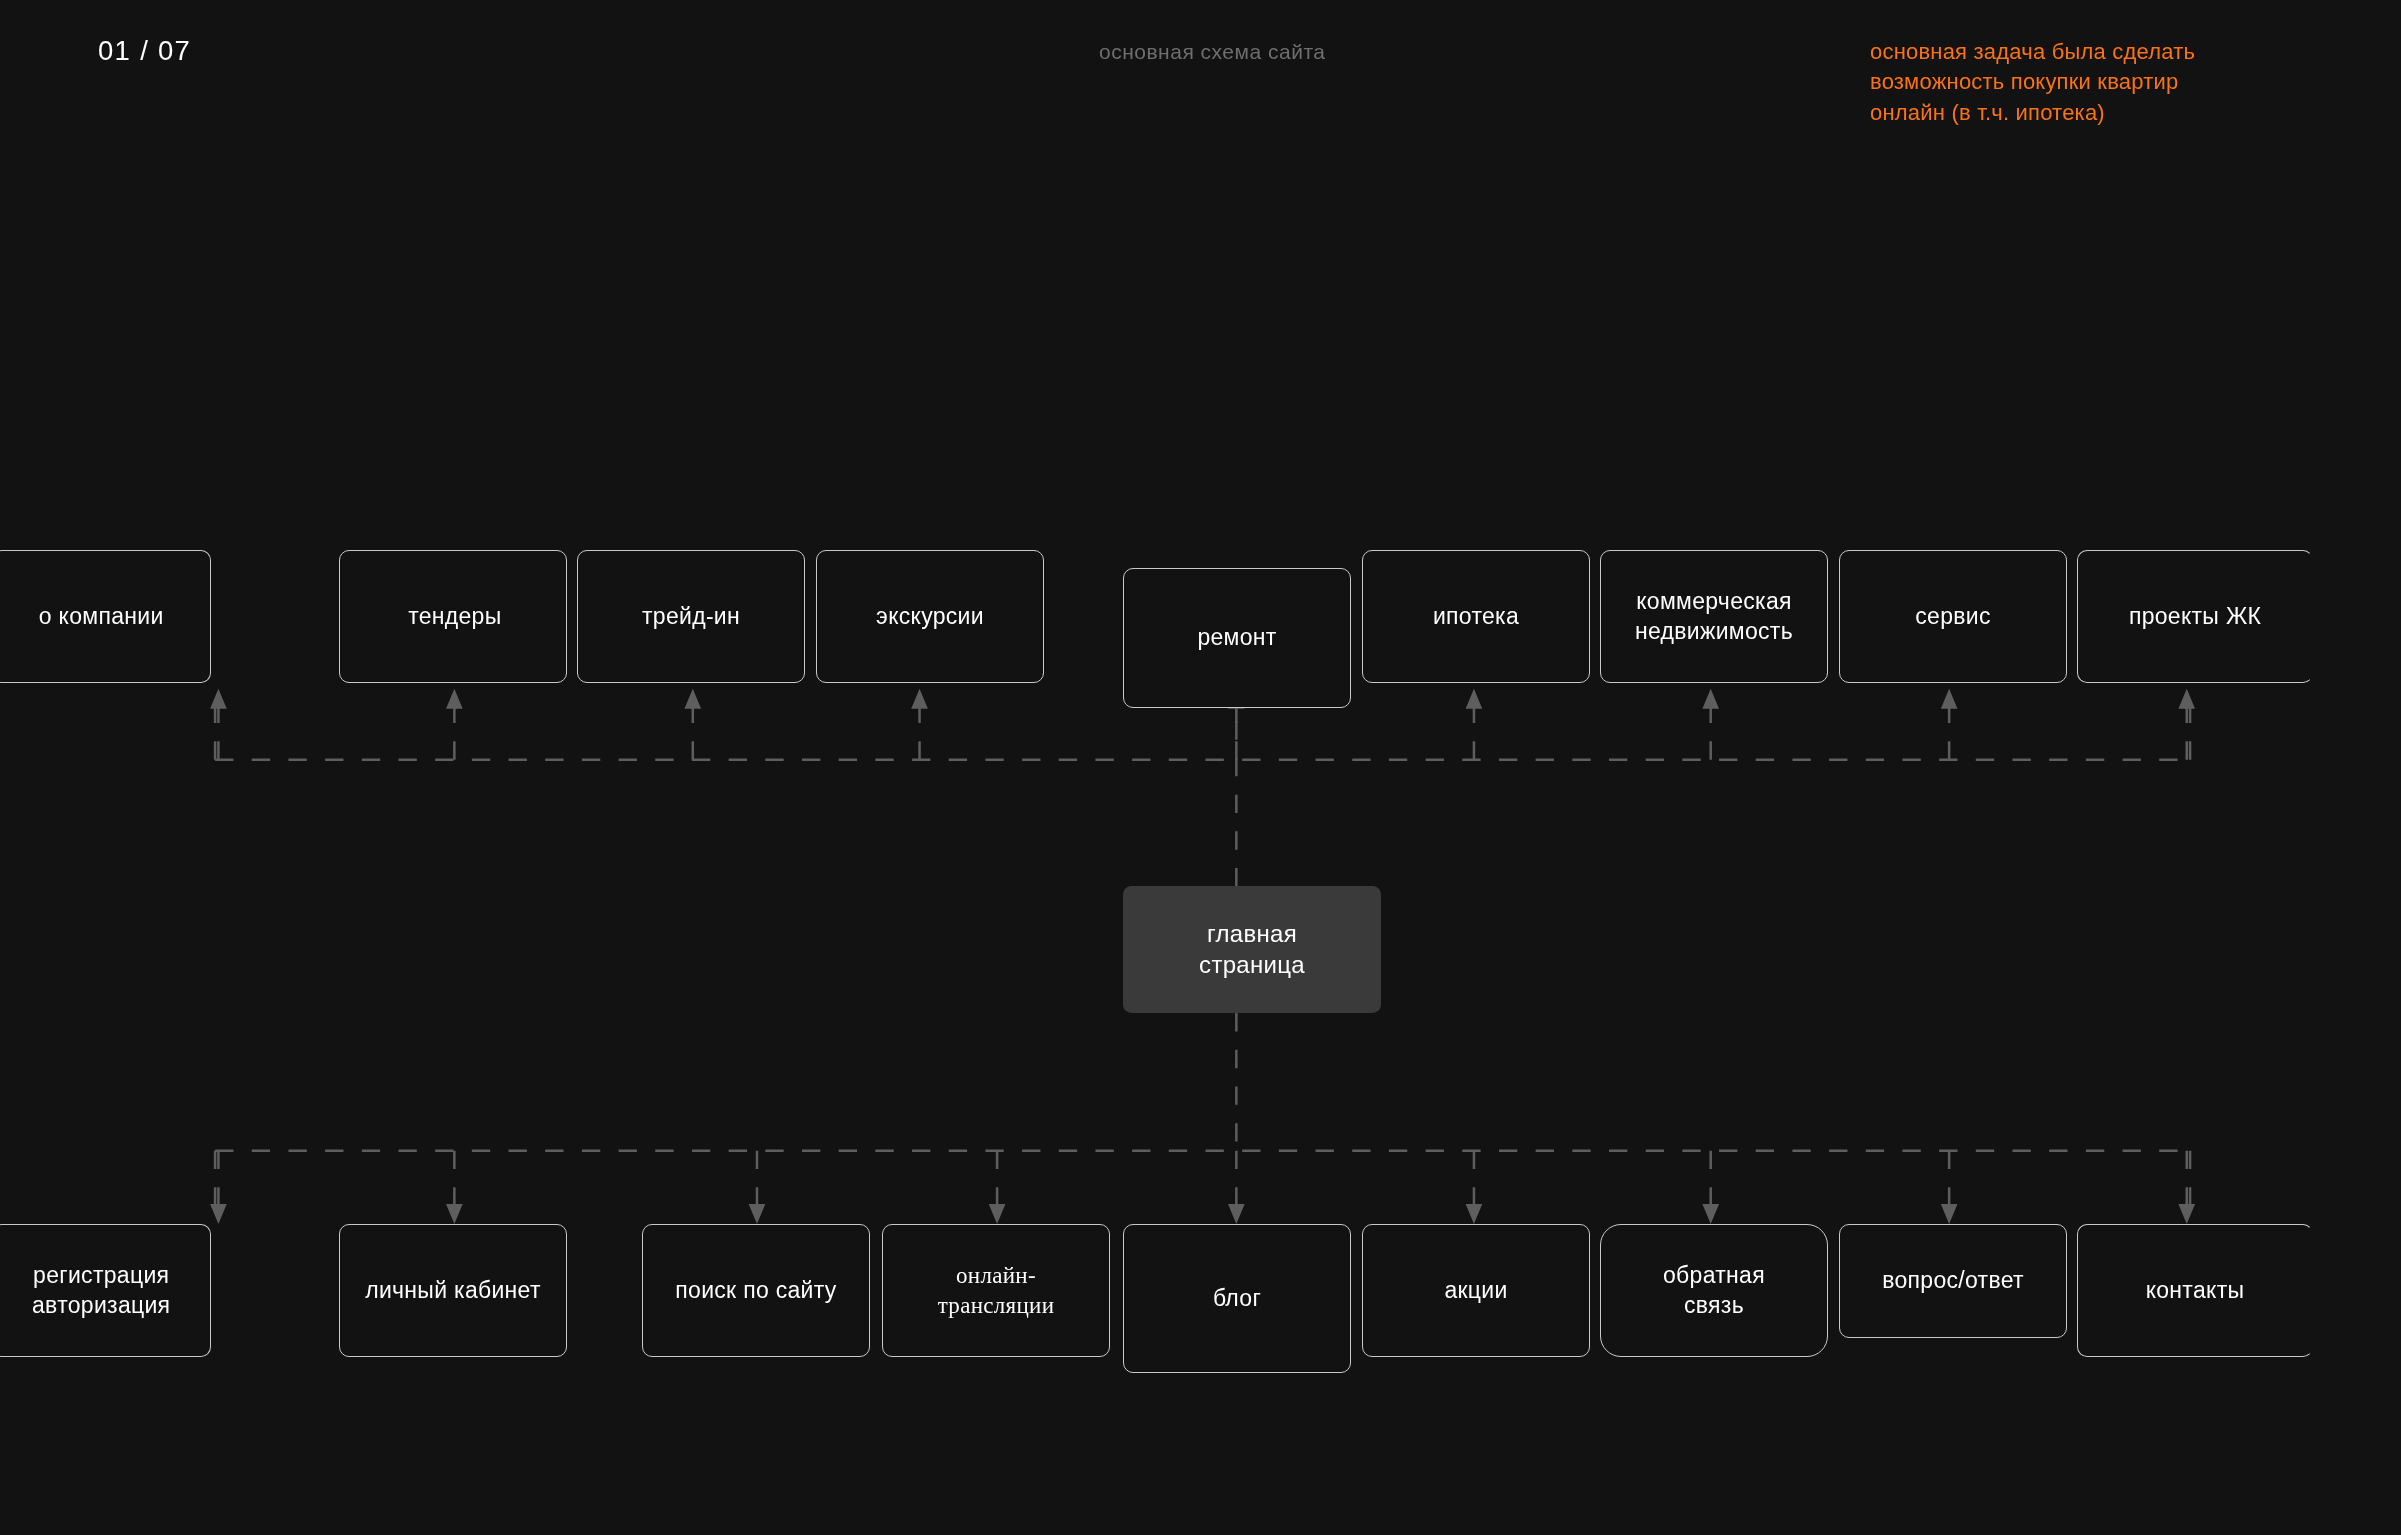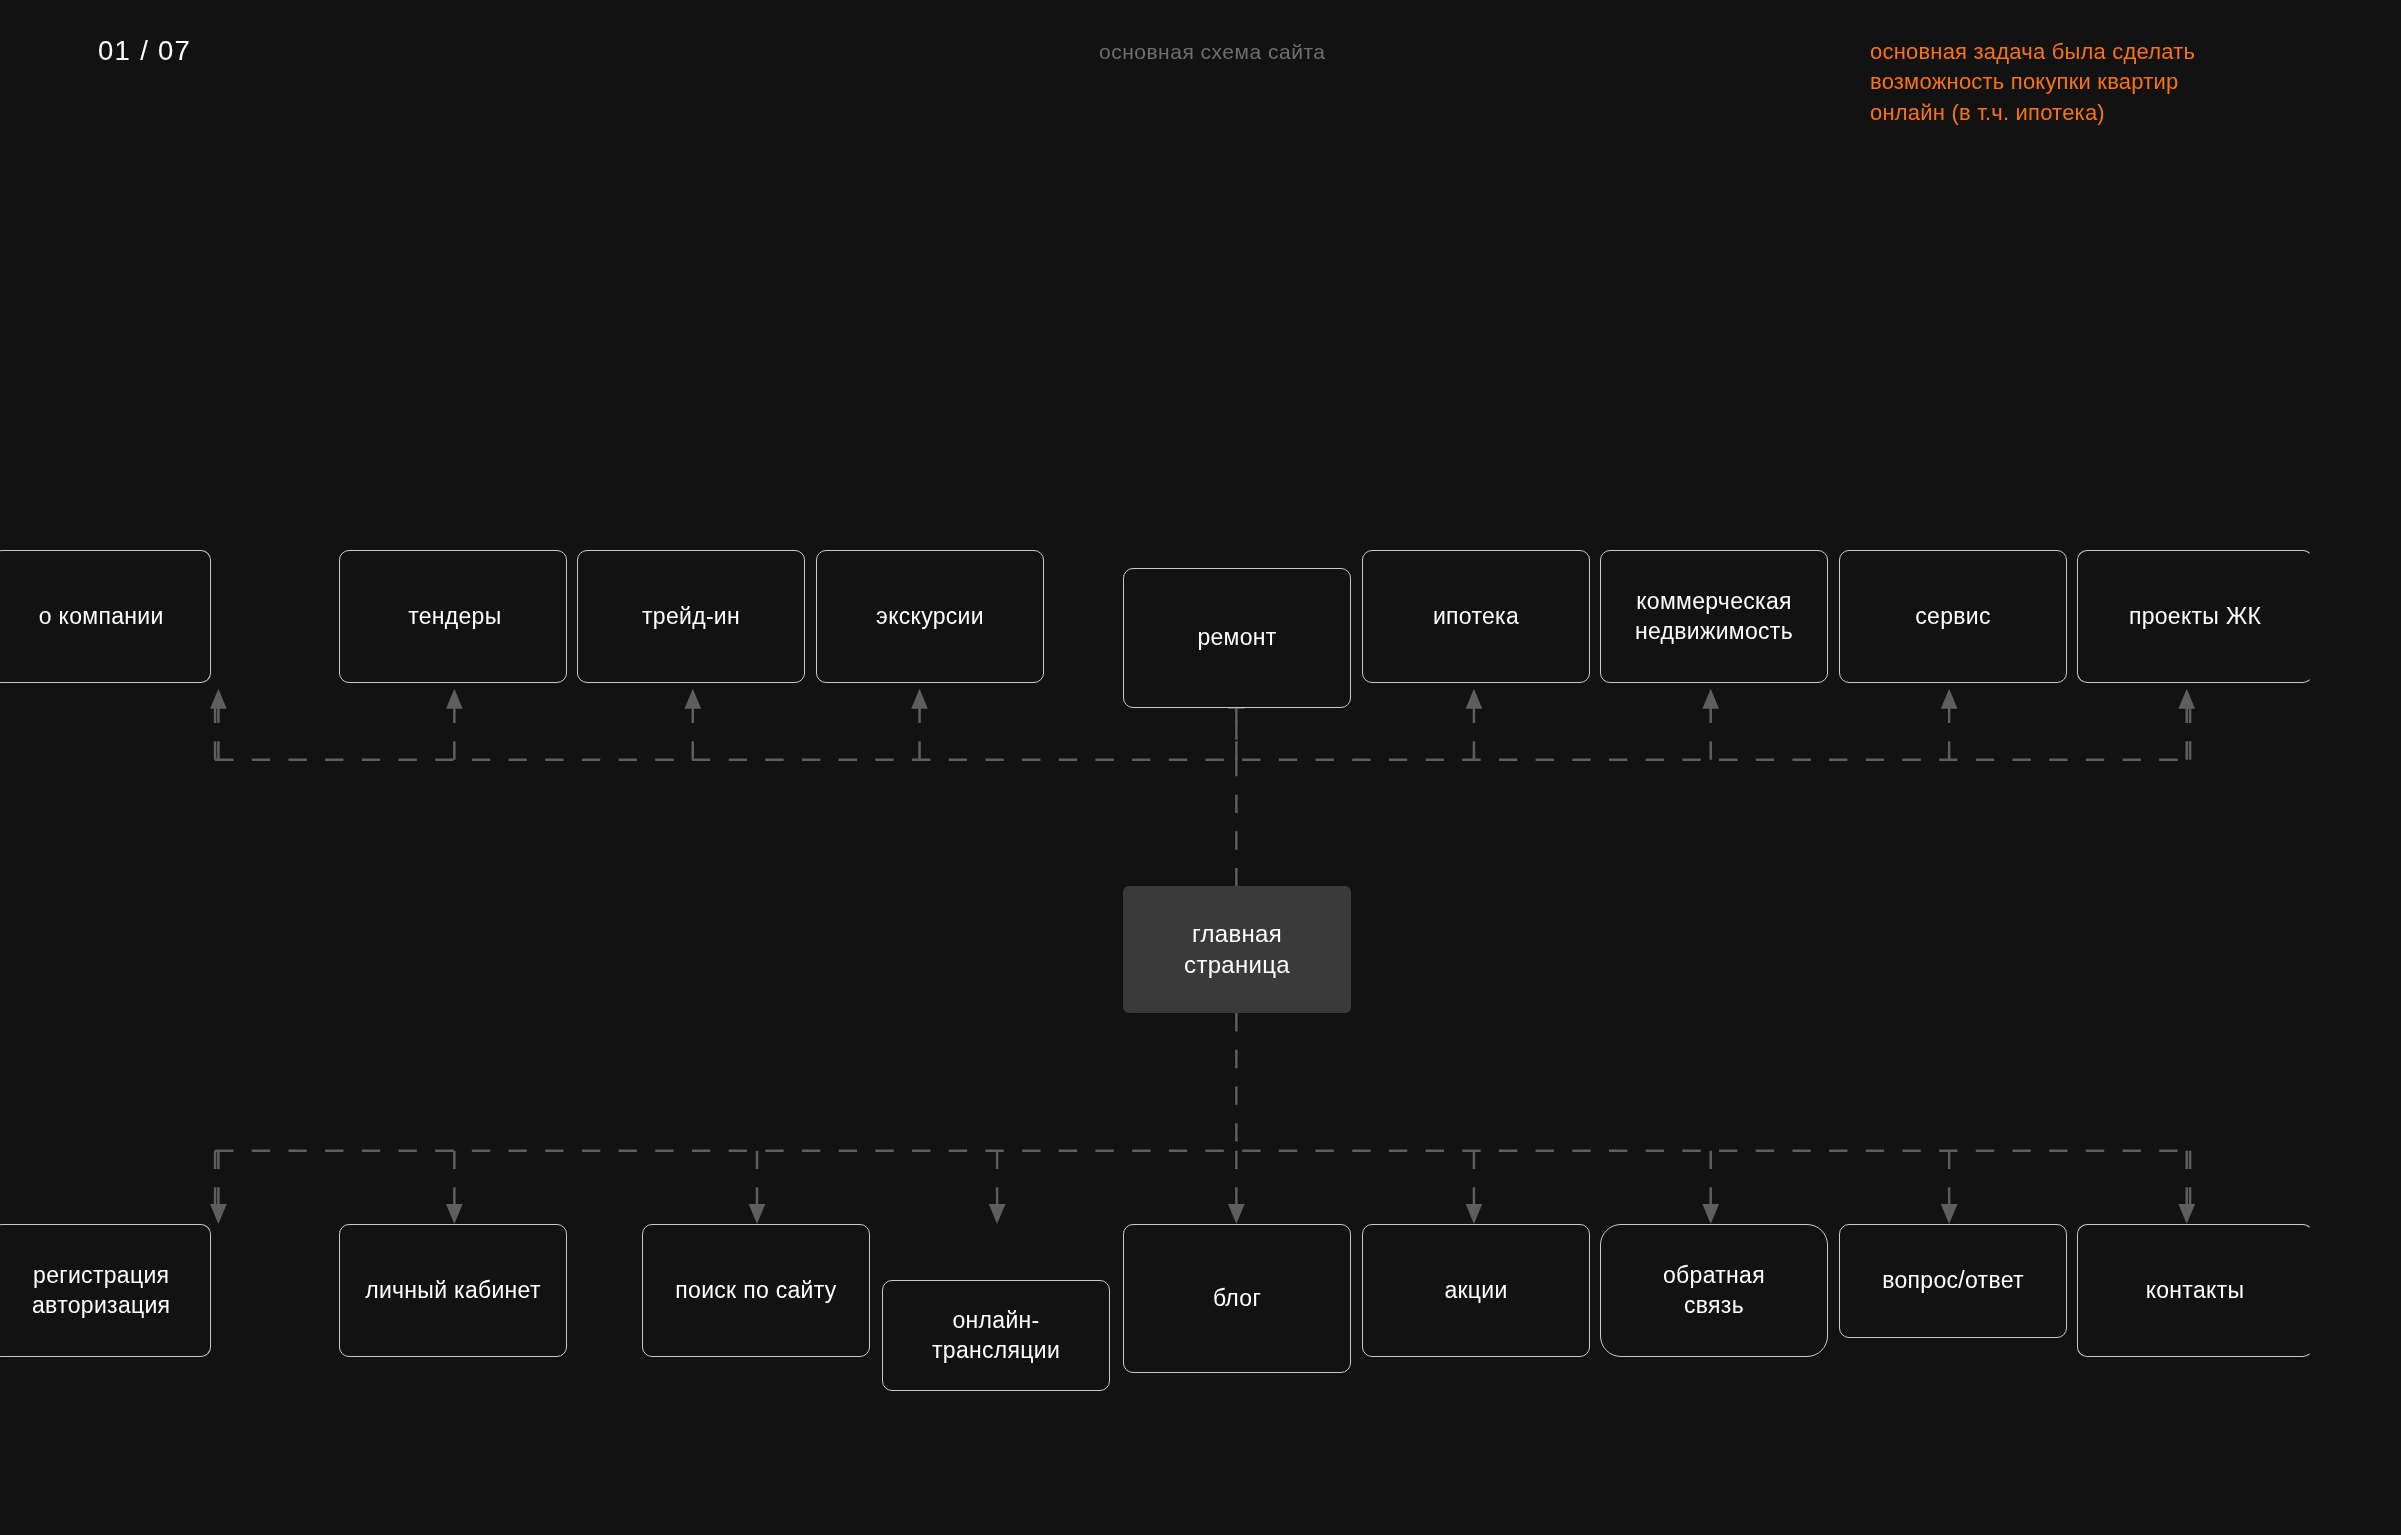--- a/index.html
+++ b/index.html
@@ -180,21 +180,21 @@
     <div>
         <span>сервис</span>
       </div>
   </div>
   <div class="node clip-right" style="left:2077px; top:550px; width:236px; height:133px;">
     <div>
         <span>проекты ЖК</span>
       </div>
   </div>
 
-  <div class="node main" style="left:1123px; top:886px; width:228px; height:127px;border-radius:6px;">
+  <div class="node main" style="left:1123px; top:886px; width:258px; height:127px;">
     <div>
       <span>главная</span>
       <span>страница</span>
     </div>
   </div>
 
   <div class="node clip-left" style="left:-8.3px; top:1224px; width:219px; height:133px;">
     <div>
       <span>регистрация</span>
       <span>авторизация</span>
@@ -203,21 +203,21 @@
   <div class="node" style="left:339px; top:1224px; width:228px; height:133px;">
     <div>
         <span>личный кабинет</span>
       </div>
   </div>
   <div class="node" style="left:642px; top:1224px; width:228px; height:133px;">
     <div>
         <span>поиск по сайту</span>
       </div>
   </div>
-  <div class="node" style="left:882px; top:1280px; width:228px; height:111px;">
+  <div class="node" style="left:882px; top:1224px; width:228px; height:133px;font-family:Liberation Serif, serif;">
     <div>
       <span>онлайн-</span>
       <span>трансляции</span>
     </div>
   </div>
   <div class="node" style="left:1123px; top:1224px; width:228px; height:149px;">
     <div>
         <span>блог</span>
       </div>
   </div>

